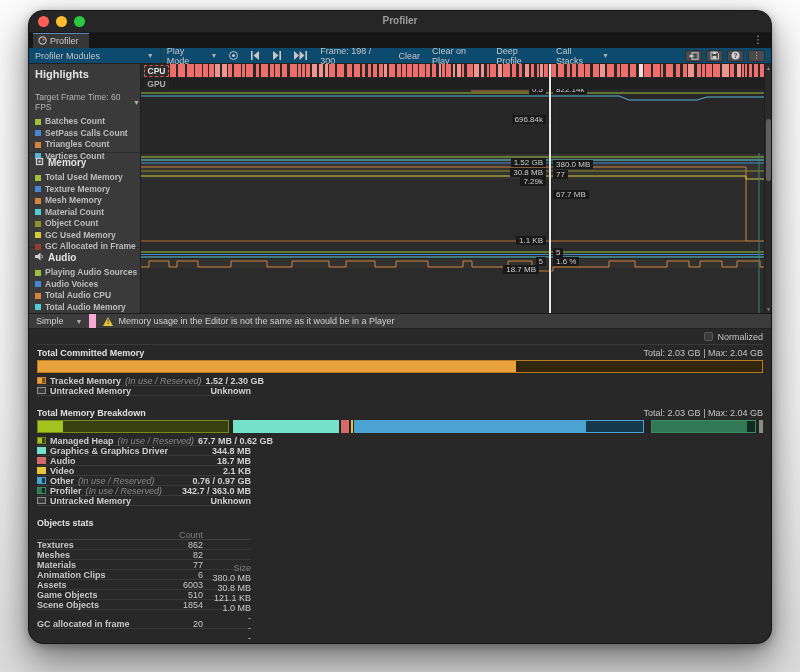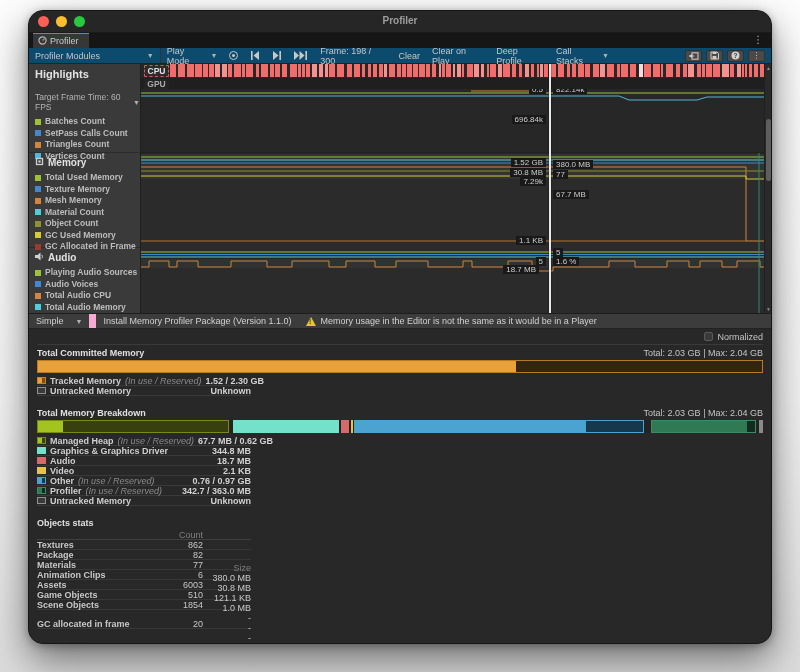--- a/index.html
+++ b/index.html
@@ -438,21 +438,20 @@
       <div class="vthumb"></div>
       <div class="varrow" style="bottom:1px;">▼</div>
     </div>
   </div>
 
   <div class="subtoolbar">
     <div class="sub-item" style="border-right:7px solid #f9a8d4;gap:12px;">
       <span>Simple</span>
         <span class="dd-arrow">▼</span>
     </div>
-    <div class="sub-item">Install Memory Profiler Package (Version 1.1.0)</div>
     <div class="sub-item">
       <span class="warn-tri"></span>
       <span>Memory usage in the Editor is not the same as it would be in a Player</span>
     </div>
   </div>
 
   <div class="details">
     <div class="norm-row">
       <span class="checkbox"></span>
       <span>Normalized</span>
@@ -554,21 +553,21 @@
         <span class="o-count">Count</span>
         <span class="o-size">Size</span>
       </div>
       <div id="objects-rows">
           <div class="obj-row">
             <span class="o-lab">Textures</span>
             <span class="o-count">862</span>
             <span class="o-size">380.0 MB</span>
           </div>
           <div class="obj-row">
-            <span class="o-lab">Package</span>
+            <span class="o-lab">Meshes</span>
             <span class="o-count">82</span>
             <span class="o-size">30.8 MB</span>
           </div>
           <div class="obj-row">
             <span class="o-lab">Materials</span>
             <span class="o-count">77</span>
             <span class="o-size">121.1 KB</span>
           </div>
           <div class="obj-row">
             <span class="o-lab">Animation Clips</span>

